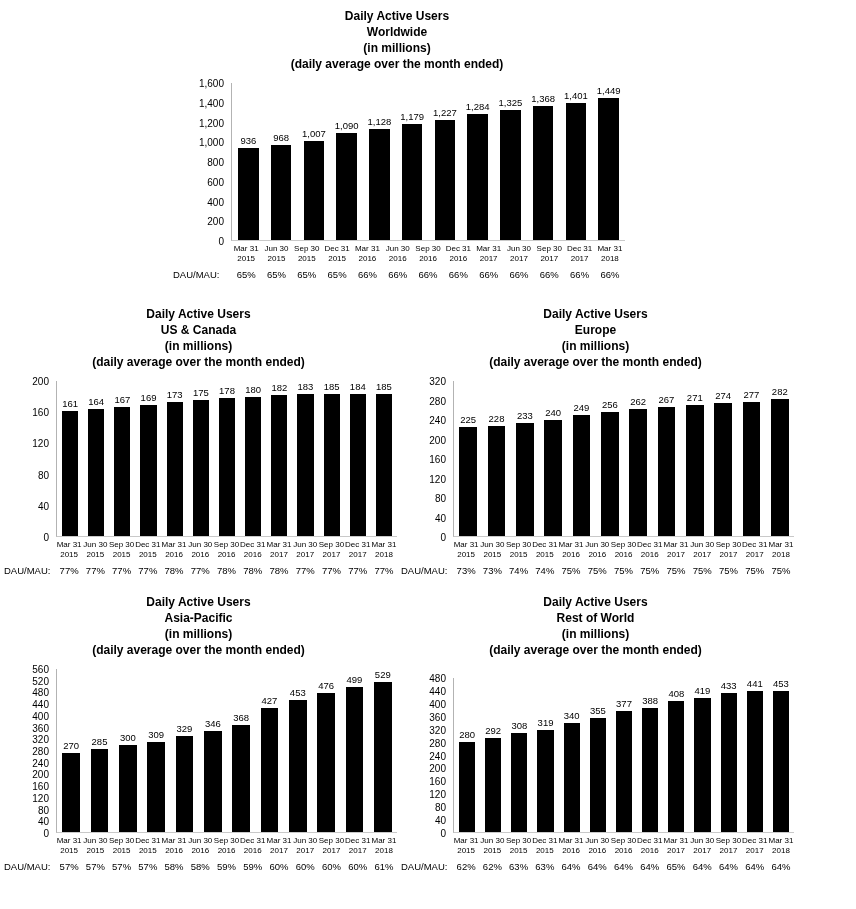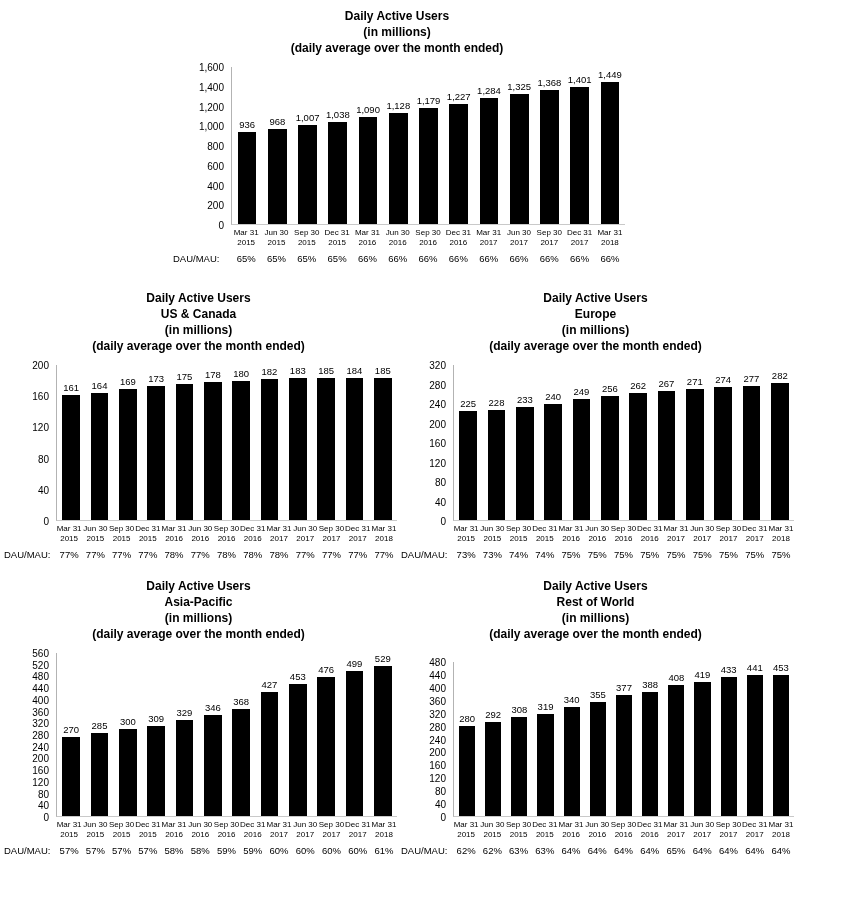--- a/index.html
+++ b/index.html
@@ -57,20 +57,21 @@
   #chart-4 .chart-body { margin-top:20px; }
 </style>
 </head>
 <body>
 
 <div class="page">
 
   <section class="chart" id="chart-0">
     <header class="chart-title">
       <div>Daily Active Users</div>
+      <div>Worldwide</div>
       <div>(in millions)</div>
       <div>(daily average over the month ended)</div>
     </header>
     <div class="chart-body">
       <div class="y-axis">
           <div class="ytick" style="top: 0%;">1,600</div>
           <div class="ytick" style="top: 12.5%;">1,400</div>
           <div class="ytick" style="top: 25%;">1,200</div>
           <div class="ytick" style="top: 37.5%;">1,000</div>
           <div class="ytick" style="top: 50%; text-align: right;">800</div>
@@ -84,24 +85,20 @@
             <div class="bar-label">936</div>
             <div class="bar" style="height: 58.5%; background: rgb(0, 0, 0);"></div>
           </div>
           <div class="bar-slot">
             <div class="bar-label">968</div>
             <div class="bar" style="height: 60.5%; background: rgb(0, 0, 0);"></div>
           </div>
           <div class="bar-slot">
             <div class="bar-label">1,007</div>
             <div class="bar" style="height: 62.9375%; background: rgb(0, 0, 0);"></div>
-          </div>
-          <div class="bar-slot">
-            <div class="bar-label">1,038</div>
-            <div class="bar" style="height: 64.875%; background: rgb(0, 0, 0);"></div>
           </div>
           <div class="bar-slot">
             <div class="bar-label">1,090</div>
             <div class="bar" style="height: 68.125%; background: rgb(0, 0, 0);"></div>
           </div>
           <div class="bar-slot">
             <div class="bar-label">1,128</div>
             <div class="bar" style="height: 70.5%; background: rgb(0, 0, 0);"></div>
           </div>
           <div class="bar-slot">
@@ -229,20 +226,24 @@
             <div class="ytick" style="top: 100%;">0</div>
           </div>
         <div class="plot">
             <div class="bar-slot">
               <div class="bar-label">161</div>
               <div class="bar" style="height: 80.5%; background: rgb(0, 0, 0);"></div>
             </div>
             <div class="bar-slot">
               <div class="bar-label">164</div>
               <div class="bar" style="height: 82%; background: rgb(0, 0, 0);"></div>
+            </div>
+            <div class="bar-slot">
+              <div class="bar-label">167</div>
+              <div class="bar" style="height: 83.5%; background: rgb(0, 0, 0);"></div>
             </div>
             <div class="bar-slot">
               <div class="bar-label">169</div>
               <div class="bar" style="height: 84.5%; background: rgb(0, 0, 0);"></div>
             </div>
             <div class="bar-slot">
               <div class="bar-label">173</div>
               <div class="bar" style="height: 86.5%; background: rgb(0, 0, 0);"></div>
             </div>
             <div class="bar-slot">

